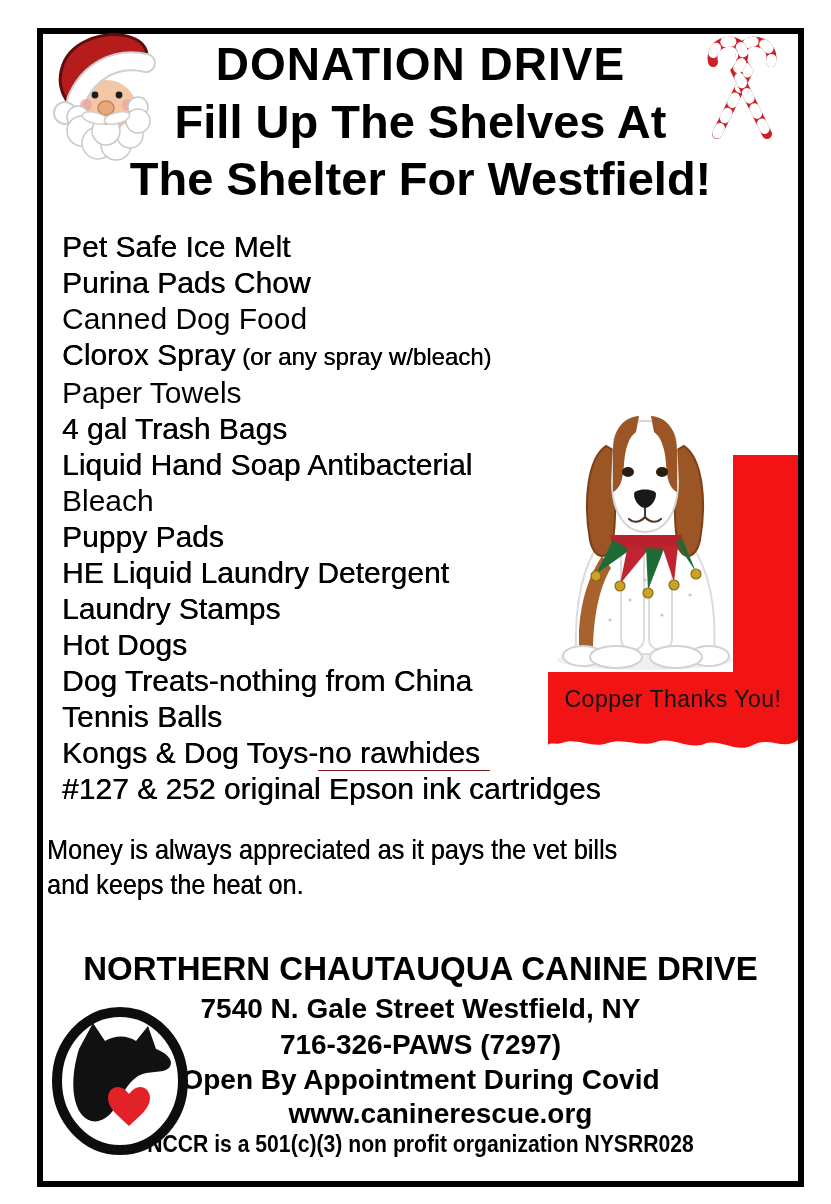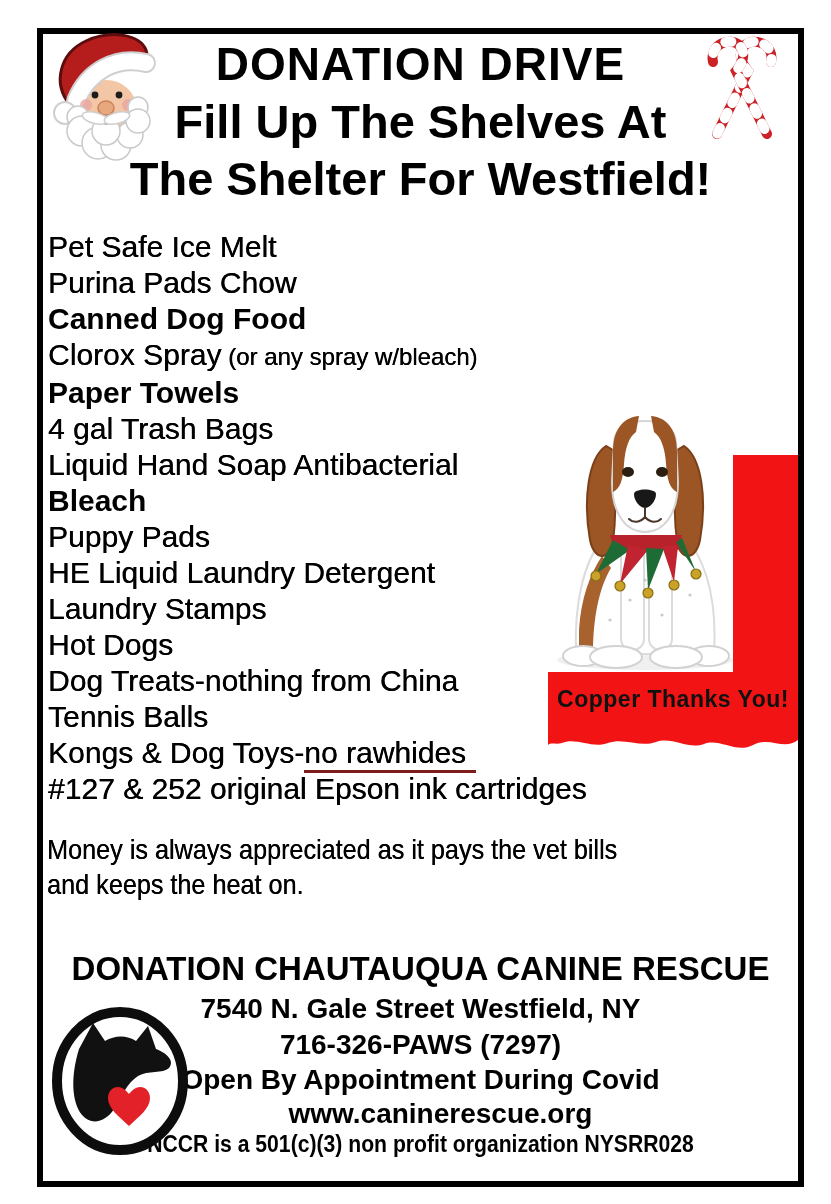--- a/index.html
+++ b/index.html
@@ -18,29 +18,29 @@
     font-weight:bold;line-height:57px;z-index:3;
   }
   .title .t1{font-size:46px;letter-spacing:1px;}
   .title .t2,.title .t3{font-size:47px;}
   
   .items{
     position:absolute;left:48px;top:229px;width:660px;z-index:2;
     font-size:30px;line-height:36px;font-weight:400;
     text-shadow:0.35px 0 0 #000;
   }
-  .items .item{white-space:nowrap;}
-  .items .item.bold{font-weight:700;text-shadow:none;}
+  .items .item{white-space:nowrap;margin-left:14px;}
+  .items .item.bold{font-weight:400;text-shadow:none;}
   .items .suffix{font-size:24px;}
-  .items .ul{border-bottom:3px solid #7f1d1d;padding-right:10px;padding-bottom:1px;}
+  .items .ul{border-bottom:1px solid #7f1d1d;padding-right:10px;padding-bottom:1px;}
   
   .copper-shape{position:absolute;left:548px;top:455px;z-index:1;}
   .copper-caption{
     position:absolute;left:548px;top:686px;width:250px;z-index:4;
-    text-align:center;font-size:23px;font-weight:bold;color:#111;
+    text-align:center;font-size:23px;font-weight:normal;color:#111;
     white-space:nowrap;letter-spacing:0.5px;
   }
   .dog{position:absolute;left:550px;top:390px;z-index:3;}
   
   .note{
     position:absolute;left:47px;top:832px;z-index:2;
     font-size:28px;line-height:35px;font-weight:400;
     transform:scaleX(0.90);transform-origin:left top;
     text-shadow:0.35px 0 0 #000;white-space:nowrap;
   }
@@ -167,21 +167,21 @@
       <circle cx="124" cy="195" r="5"></circle>
       <circle cx="146" cy="184" r="5"></circle>
   </g>
 </svg>
 
 <div class="note">
   <div>Money is always appreciated as it pays the vet bills</div>
   <div>and keeps the heat on.</div>
 </div>
 
-<div class="fline f-org">DONATION CHAUTAUQUA CANINE RESCUE</div>
+<div class="fline f-org">NORTHERN CHAUTAUQUA CANINE DRIVE</div>
 <div class="fline f-address">7540 N. Gale Street Westfield, NY</div>
 <div class="fline f-phone">716-326-PAWS (7297)</div>
 <div class="fline f-hours">Open By Appointment During Covid</div>
 <div class="fline f-site">www.caninerescue.org</div>
 <div class="fline f-nccr">NCCR is a 501(c)(3) non profit organization NYSRR028</div>
 
 <svg class="logo" width="150" height="155" viewBox="0 0 150 155">
   <ellipse cx="75" cy="78" rx="63" ry="69" fill="#ffffff" stroke="#0d0d0d" stroke-width="10"></ellipse>
   <path d="M34,46 L48,20 L60,38 C70,32 82,32 91,38 L103,23 L111,46
            C122,50 130,58 124,65 C118,71 103,67 93,73 C82,80 77,93 69,106

